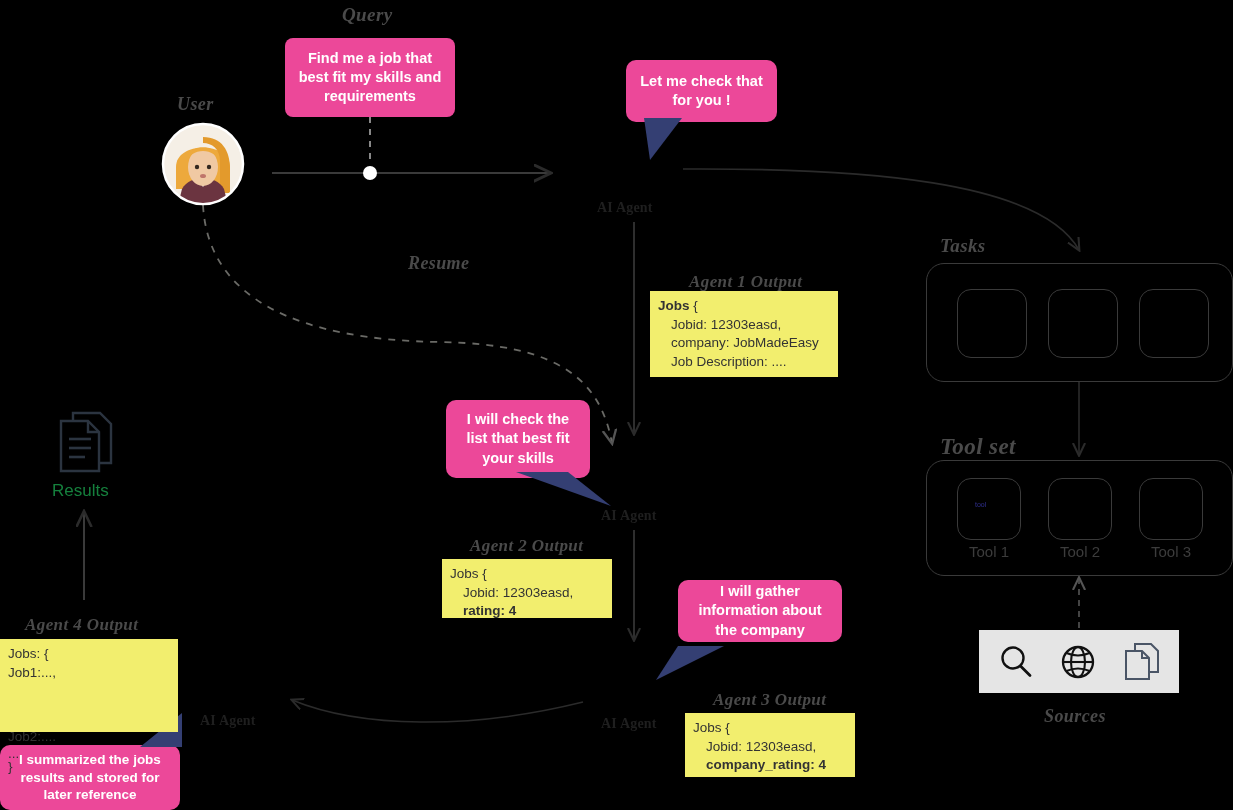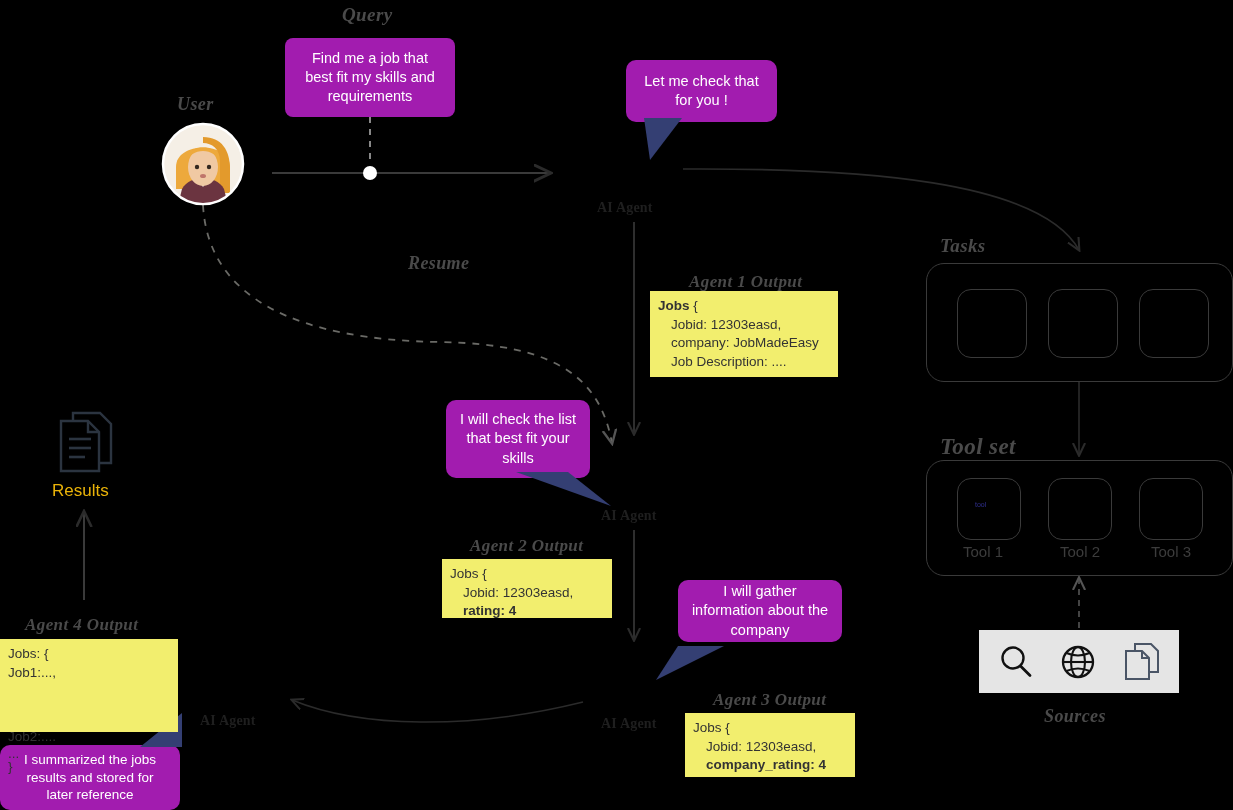--- a/index.html
+++ b/index.html
@@ -16,22 +16,22 @@
   }
 
   
   .agent-label{
     position:absolute;color:#1f1f1f;font-family:"Liberation Serif",serif;
     font-weight:bold;font-size:14px;white-space:nowrap;letter-spacing:.2px;
   }
 
   
   .bubble{
-    position:absolute;background:#a21caf;color:#fff;border-radius:10px;
-    font-size:14.5px;line-height:1.33;text-align:center;font-weight:normal;
+    position:absolute;background:#ec4899;color:#fff;border-radius:10px;
+    font-size:14.5px;line-height:1.33;text-align:center;font-weight:bold;
     display:flex;align-items:center;justify-content:center;padding:8px 12px;
     box-sizing:border-box;
   }
   .bubble.plain{border-radius:8px;}
 
   
   .note{
     position:absolute;background:#f2ee6e;color:#333;font-size:13.5px;
     line-height:1.38;padding:6px 8px 7px 8px;box-sizing:border-box;
   }
@@ -43,21 +43,21 @@
   .slot{position:absolute;border:1.4px solid #3a3a3a;border-radius:14px;box-sizing:border-box;}
   .slot-label{
     position:absolute;color:#3c3c3c;font-size:15px;text-align:center;white-space:nowrap;
   }
   .tool-tag{position:absolute;color:#2f2f8f;font-size:7px;font-family:"Liberation Sans",sans-serif;}
 
   
   .sources-panel{position:absolute;background:#e5e5e5;}
 
   
-  .res-label{position:absolute;color:#eab308;font-size:17px;white-space:nowrap;}
+  .res-label{position:absolute;color:#15803d;font-size:17px;white-space:nowrap;}
 
   svg{position:absolute;left:0;top:0;overflow:visible;}
 </style>
 </head>
 <body>
 
 <div id="stage">
 
   <svg width="1233" height="810">
     <defs>
@@ -193,21 +193,21 @@
     <div class="slot" style="left:121px;top:25px;width:70px;height:69px;"></div>
     <div class="slot" style="left:212px;top:25px;width:70px;height:69px;"></div>
   </div>
 
   <div class="rbox" style="left:926px;top:460px;width:307px;height:116px;">
     <div class="slot" style="left:30px;top:17px;width:64px;height:62px;">
       <div class="tool-tag" style="left:17px;top:22px;">tool</div>
     </div>
     <div class="slot" style="left:121px;top:17px;width:64px;height:62px;"></div>
     <div class="slot" style="left:212px;top:17px;width:64px;height:62px;"></div>
-    <div class="slot-label" style="left:24px;top:82px;width:64px;">Tool 1</div>
+    <div class="slot-label" style="left:30px;top:82px;width:64px;">Tool 1</div>
     <div class="slot-label" style="left:121px;top:82px;width:64px;">Tool 2</div>
     <div class="slot-label" style="left:212px;top:82px;width:64px;">Tool 3</div>
   </div>
 
   <div class="sources-panel" style="left:979px;top:630px;width:200px;height:63px;">
     <span class="abs" style="left:18px;top:13px;">
       <svg width="38" height="38" viewBox="0 0 38 38">
         <circle cx="16" cy="15" r="10.5" fill="none" stroke="#111" stroke-width="2.4"></circle>
         <line x1="23.5" y1="23" x2="33" y2="32.5" stroke="#111" stroke-width="2.8" stroke-linecap="round"></line>
       </svg>

